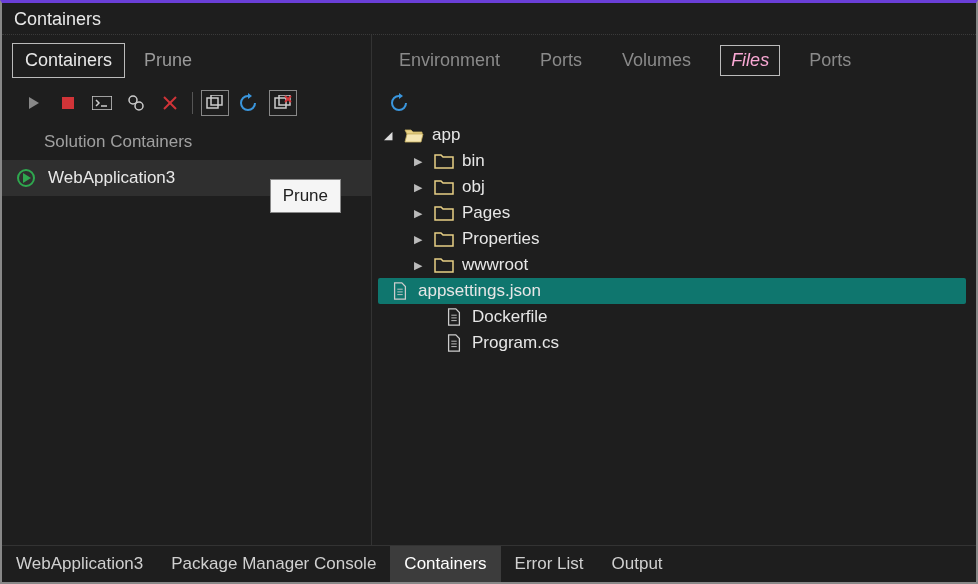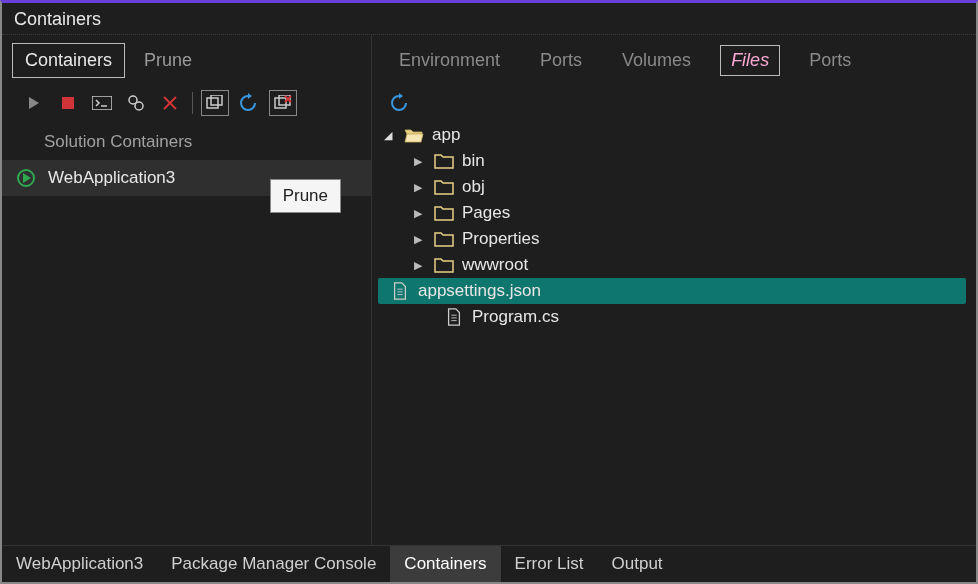--- a/index.html
+++ b/index.html
@@ -322,20 +322,29 @@
           </svg>
         <span>appsettings.json</span>
       </div>
       <div class="tree-row indent-2">
         <svg class="file-icon" viewBox="0 0 18 20">
             <path d="M3 1 h8 l4 4 v14 H3 z" fill="none" stroke="#ccc" stroke-width="1.4"></path>
             <line x1="6" y1="8" x2="12" y2="8" stroke="#ccc"></line>
             <line x1="6" y1="11" x2="12" y2="11" stroke="#ccc"></line>
             <line x1="6" y1="14" x2="12" y2="14" stroke="#ccc"></line>
           </svg>
+        <span>Dockerfile</span>
+      </div>
+      <div class="tree-row indent-2">
+        <svg class="file-icon" viewBox="0 0 18 20">
+            <path d="M3 1 h8 l4 4 v14 H3 z" fill="none" stroke="#ccc" stroke-width="1.4"></path>
+            <line x1="6" y1="8" x2="12" y2="8" stroke="#ccc"></line>
+            <line x1="6" y1="11" x2="12" y2="11" stroke="#ccc"></line>
+            <line x1="6" y1="14" x2="12" y2="14" stroke="#ccc"></line>
+          </svg>
         <span>Program.cs</span>
       </div>
     </div>
   </div>
 </div>
 
 <div class="bottom-tabs">
   <div class="btab">WebApplication3</div>
   <div class="btab">Package Manager Console</div>
   <div class="btab active">Containers</div>

